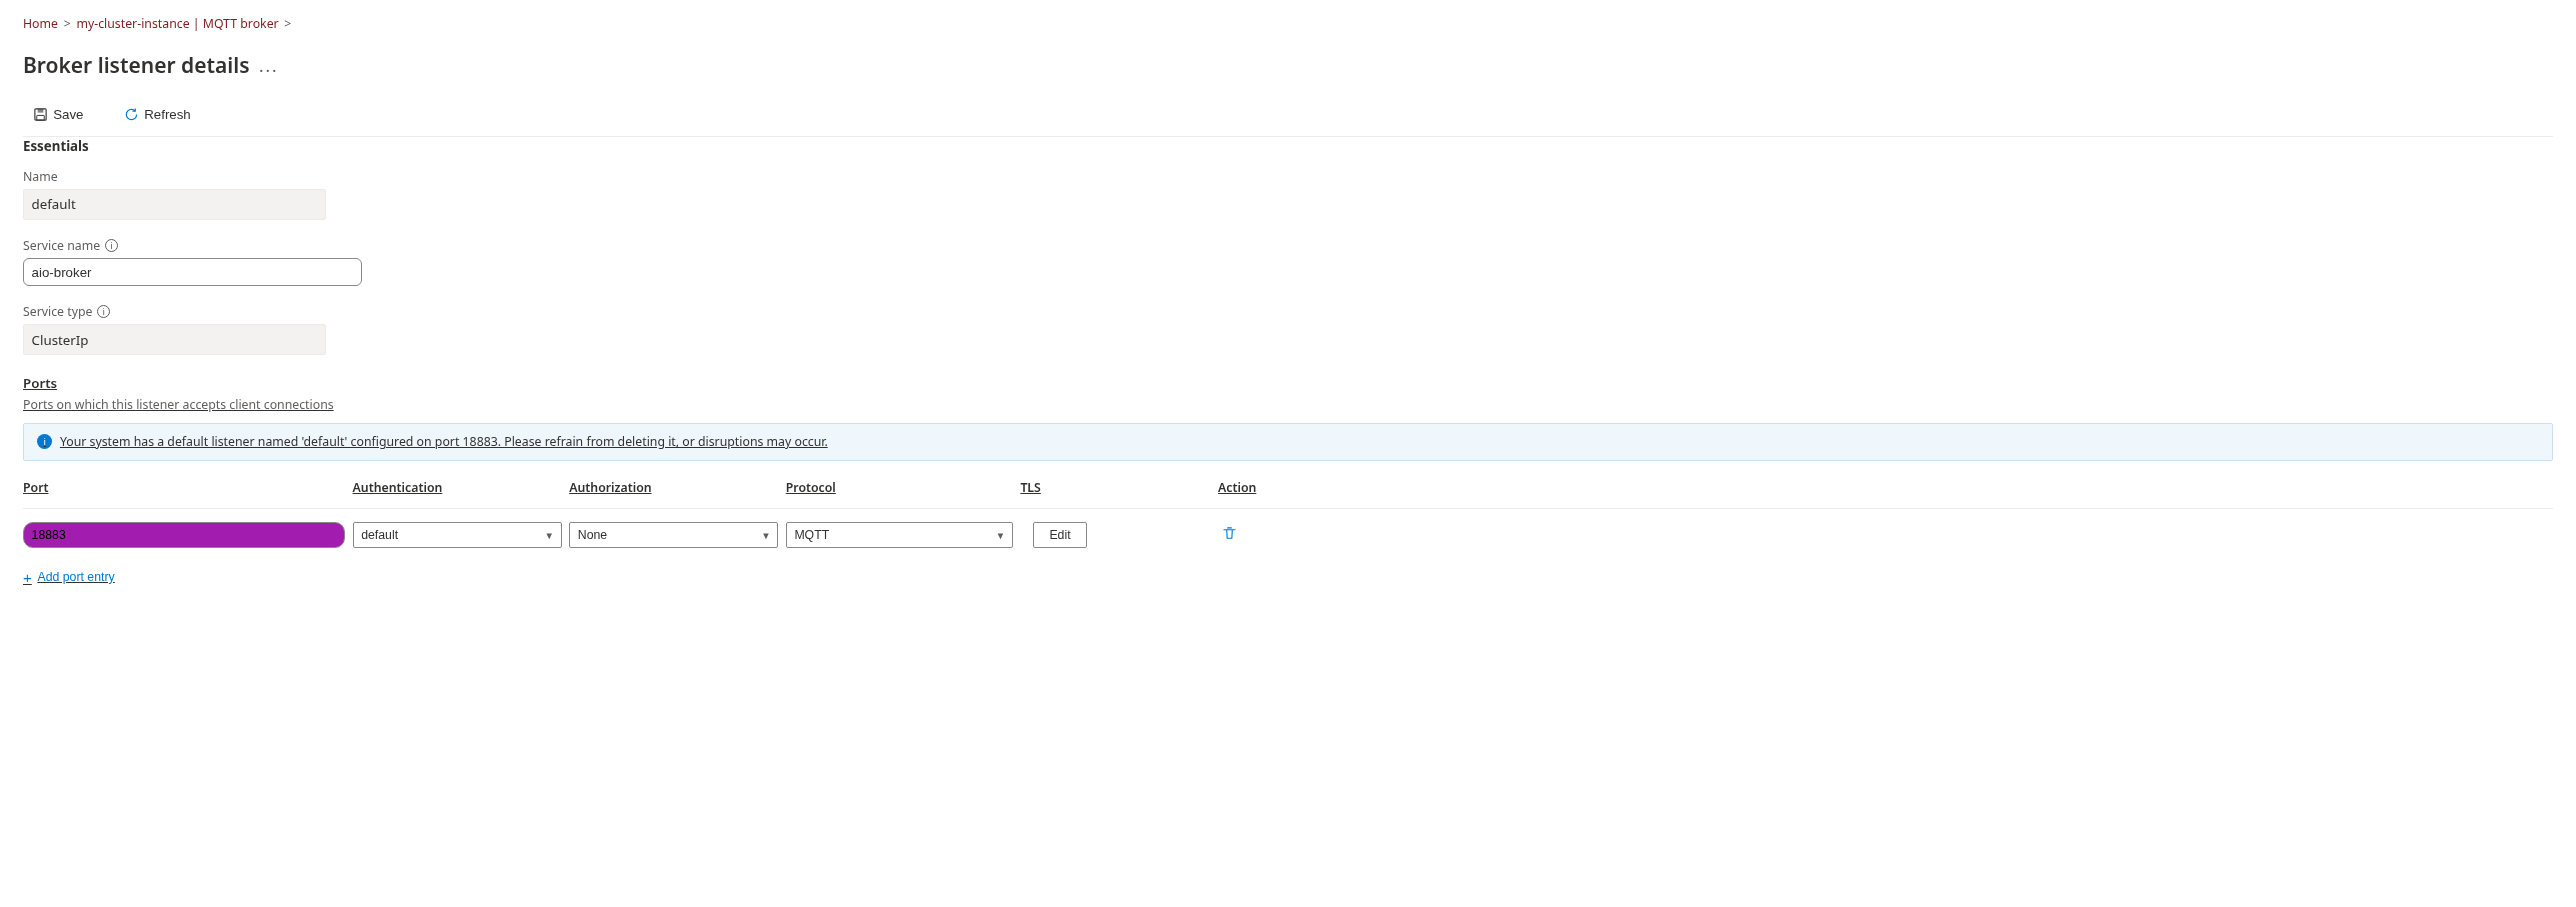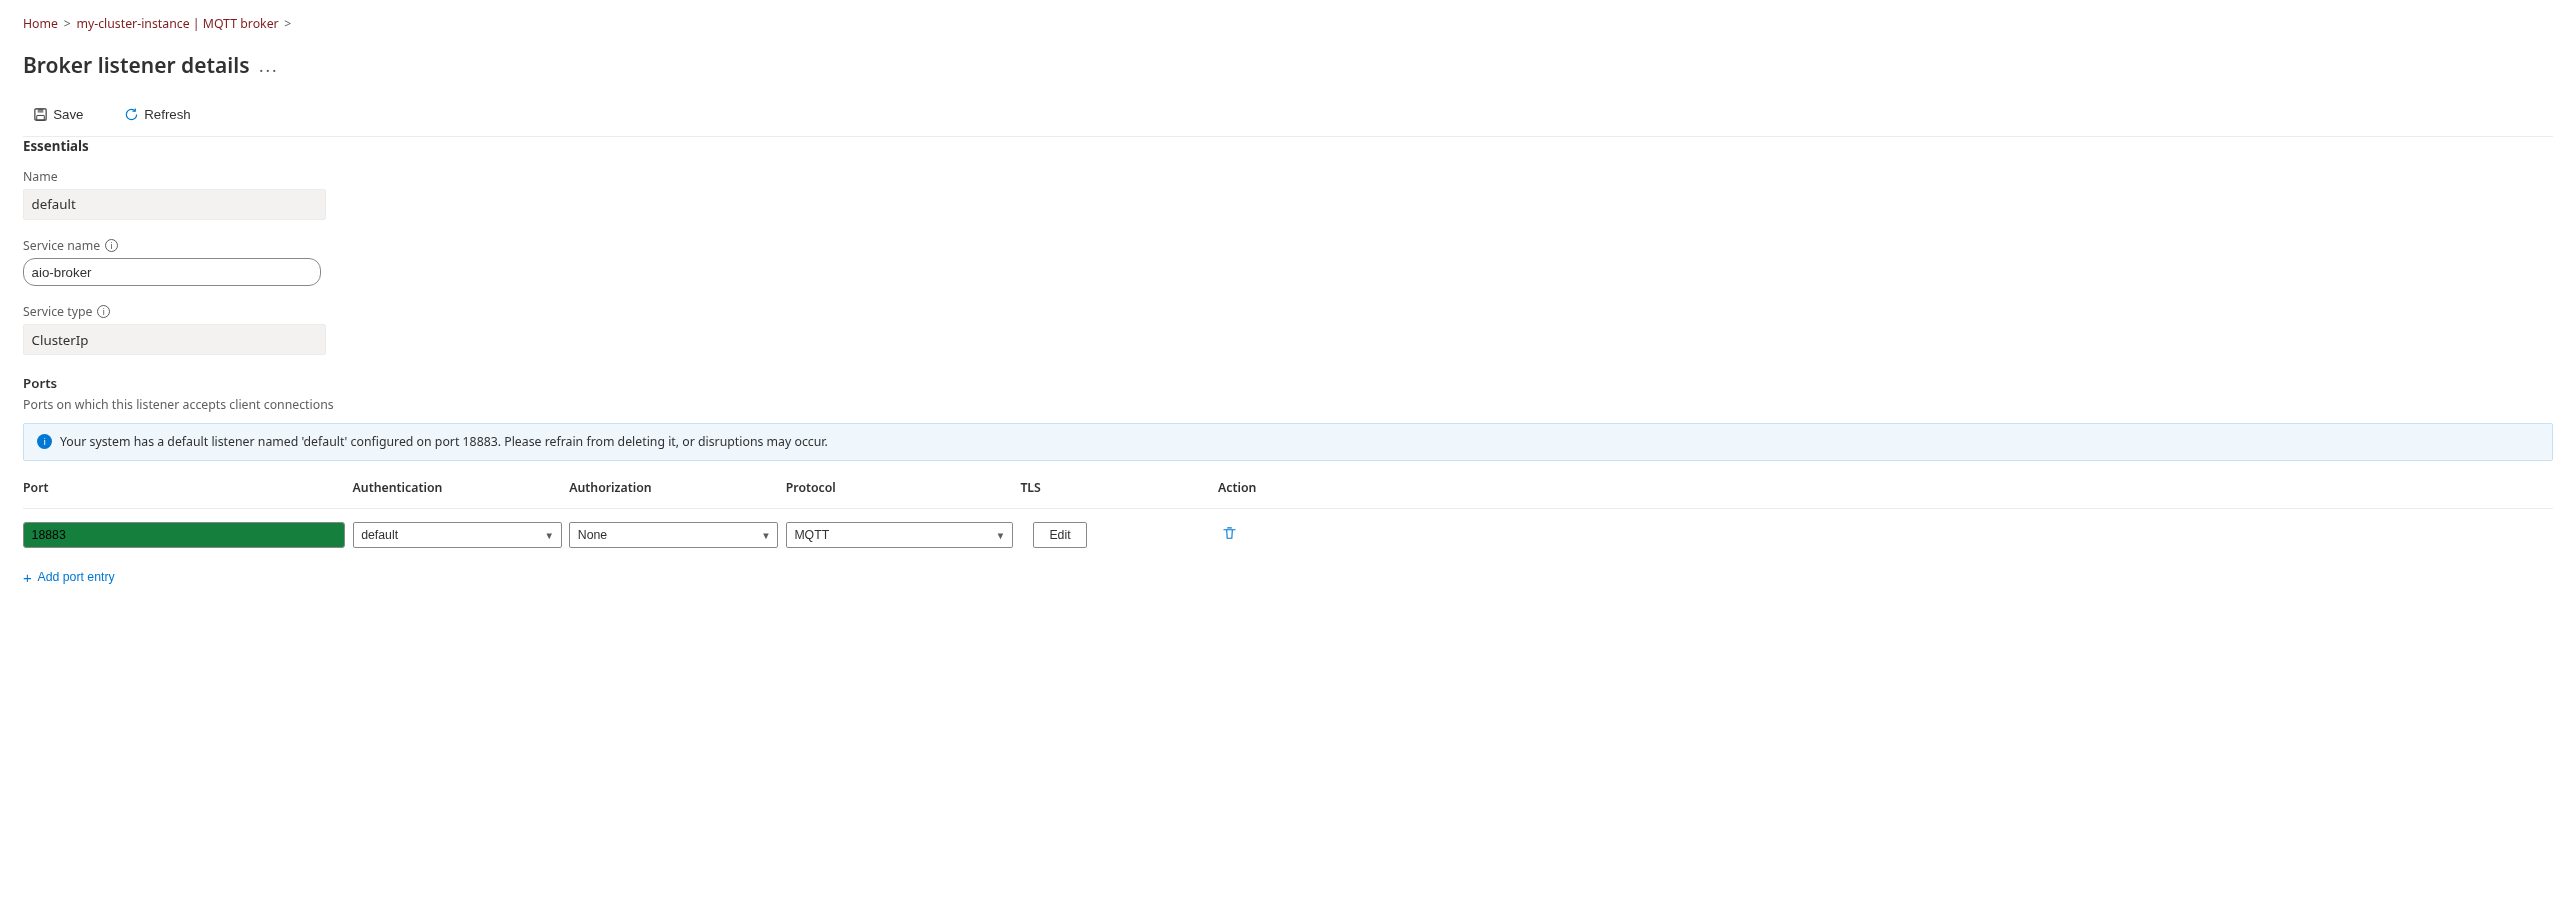--- a/index.html
+++ b/index.html
@@ -90,29 +90,29 @@
     .field-input-readonly {
       width: 303px;
       padding: 5.7px 7.6px;
       background: #f3f2f1;
       border: 0.9px solid #edebe9;
       border-radius: 1.9px;
       font-size: 13.3px;
       color: #323130;
     }
     .field-input {
-      width: 298px;
+      width: 339px;
       padding: 5.7px 7.6px;
       background: #fff;
       border: 0.9px solid #8a8886;
-      border-radius: 12px;
-      font-size: 13.3px;
-      color: #323130;
-    }
-    .ports-section { margin-top: 19px; }
+      border-radius: 6px;
+      font-size: 13.3px;
+      color: #323130;
+    }
+    .ports-section { margin-top: 19px; text-decoration: underline; }
     .ports-title { font-size: 13.3px; font-weight: 600; margin-bottom: 3.8px; }
     .ports-subtitle { font-size: 12.3px; color: #605e5c; margin-bottom: 9.5px; }
     .info-banner {
       display: flex;
       align-items: flex-start;
       gap: 7.6px;
       background: #eff6fc;
       border: 0.9px solid #c7e0f4;
       border-radius: 1.9px;
       padding: 9.5px 13.3px;
@@ -154,23 +154,23 @@
       display: grid;
       grid-template-columns: 322px 209px 209px 227px 190px 1fr;
       gap: 7.6px;
       align-items: center;
       padding: 5.7px 0;
     }
     .port-input {
       width: 100%;
       padding: 4.7px 7.6px;
       border: 0.9px solid #8a8886;
-      border-radius: 3px;
-      font-size: 12.3px;
-      background: #15803d;
+      border-radius: 10px;
+      font-size: 12.3px;
+      background: #a21caf;
     }
     .dropdown-wrapper {
       position: relative;
       width: 100%;
     }
     .dropdown-select {
       width: 100%;
       padding: 4.7px 26.5px 4.7px 7.6px;
       border: 0.9px solid #8a8886;
       border-radius: 1.9px;

